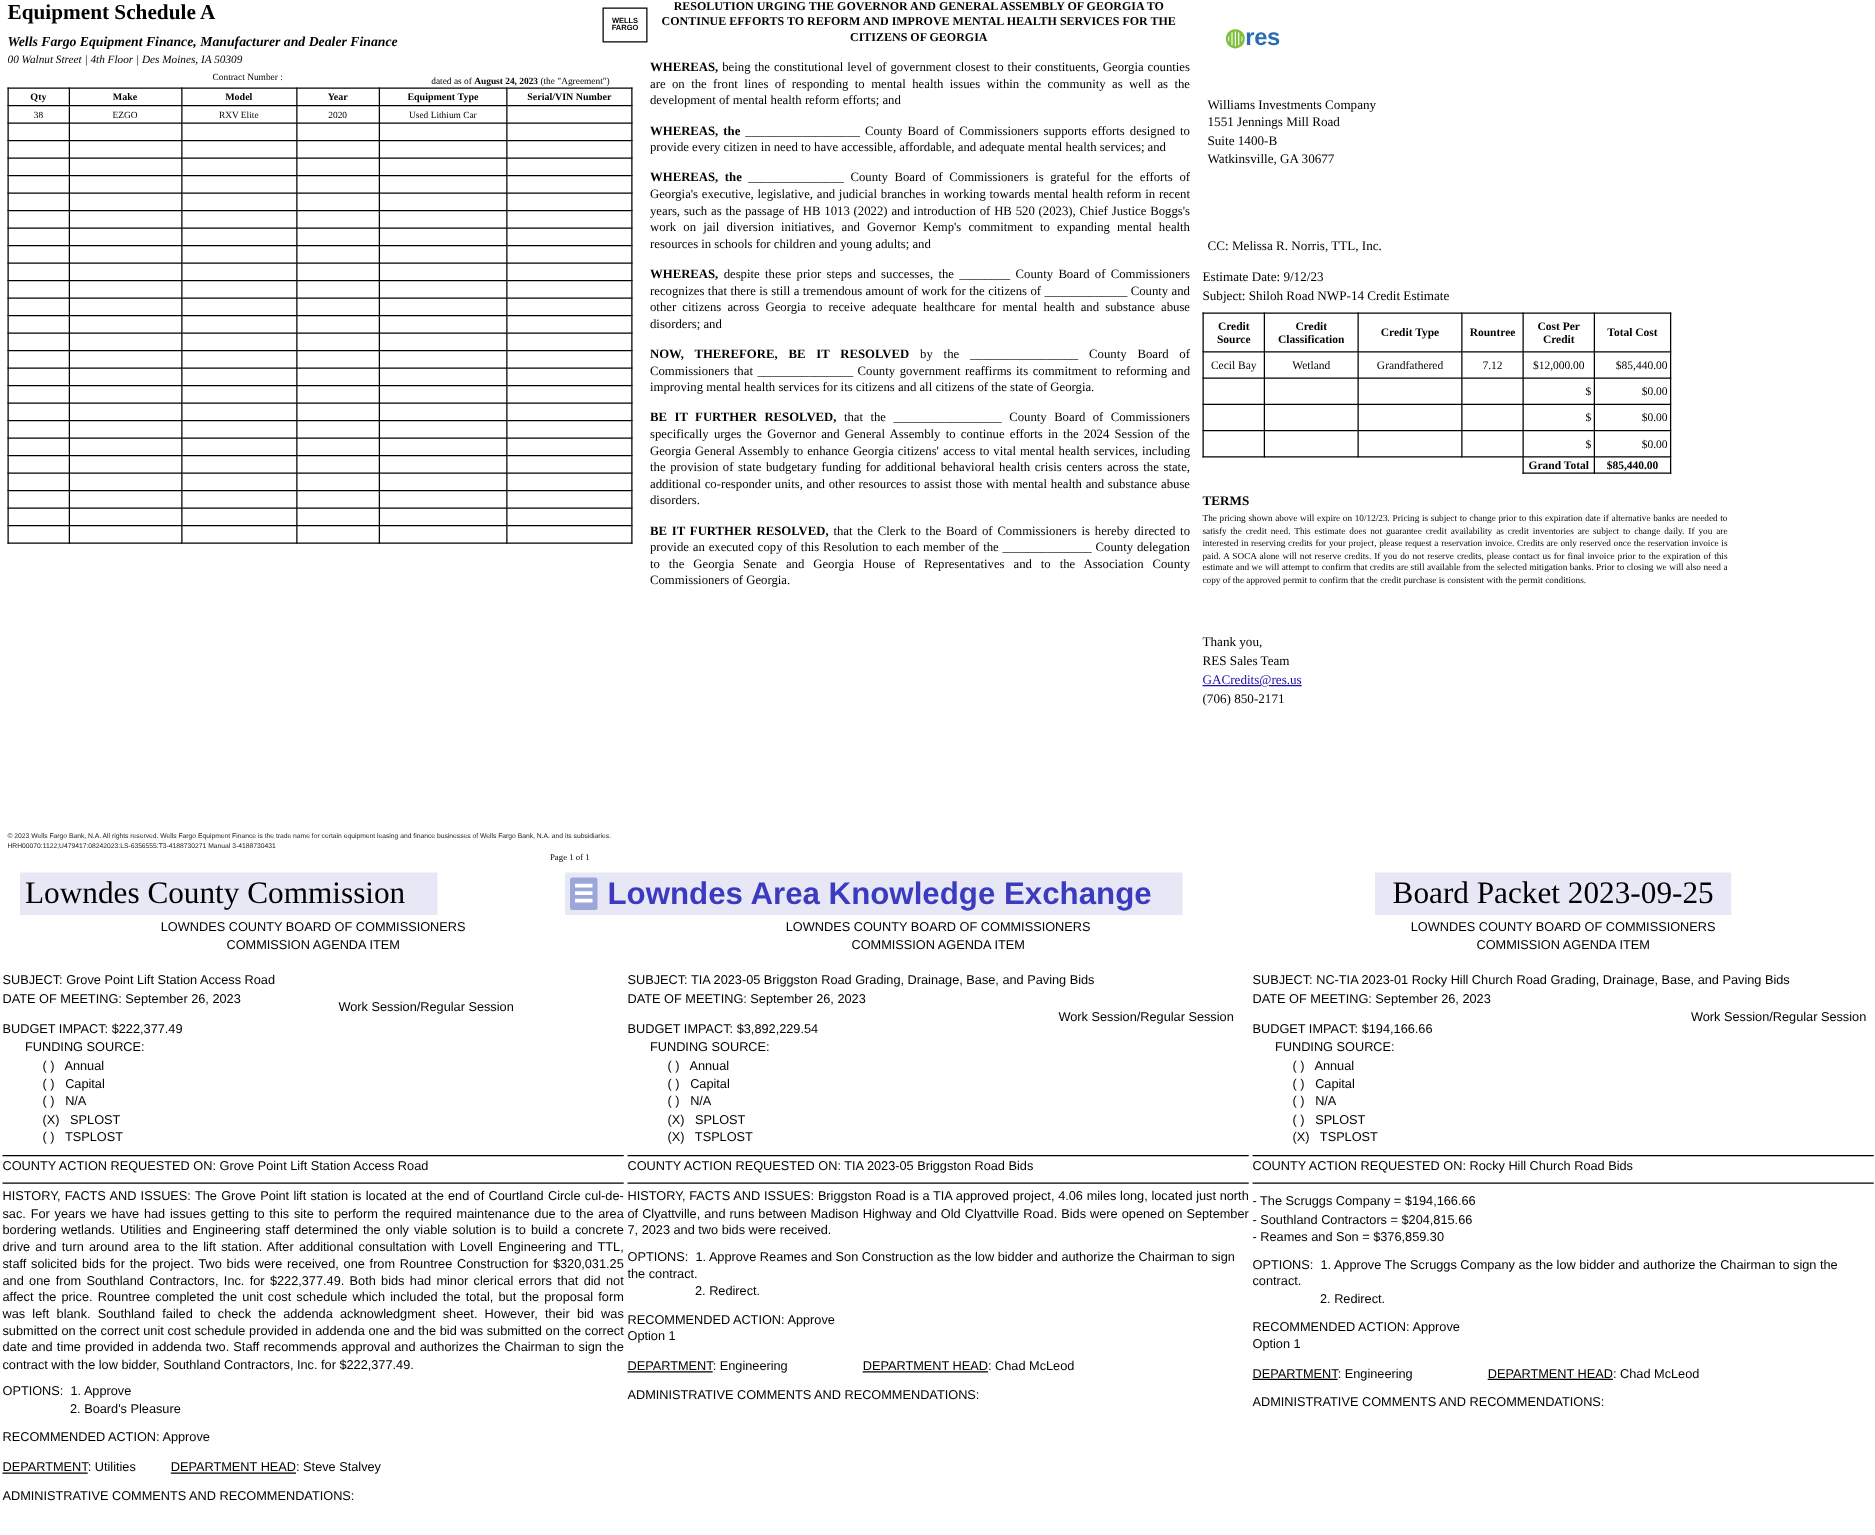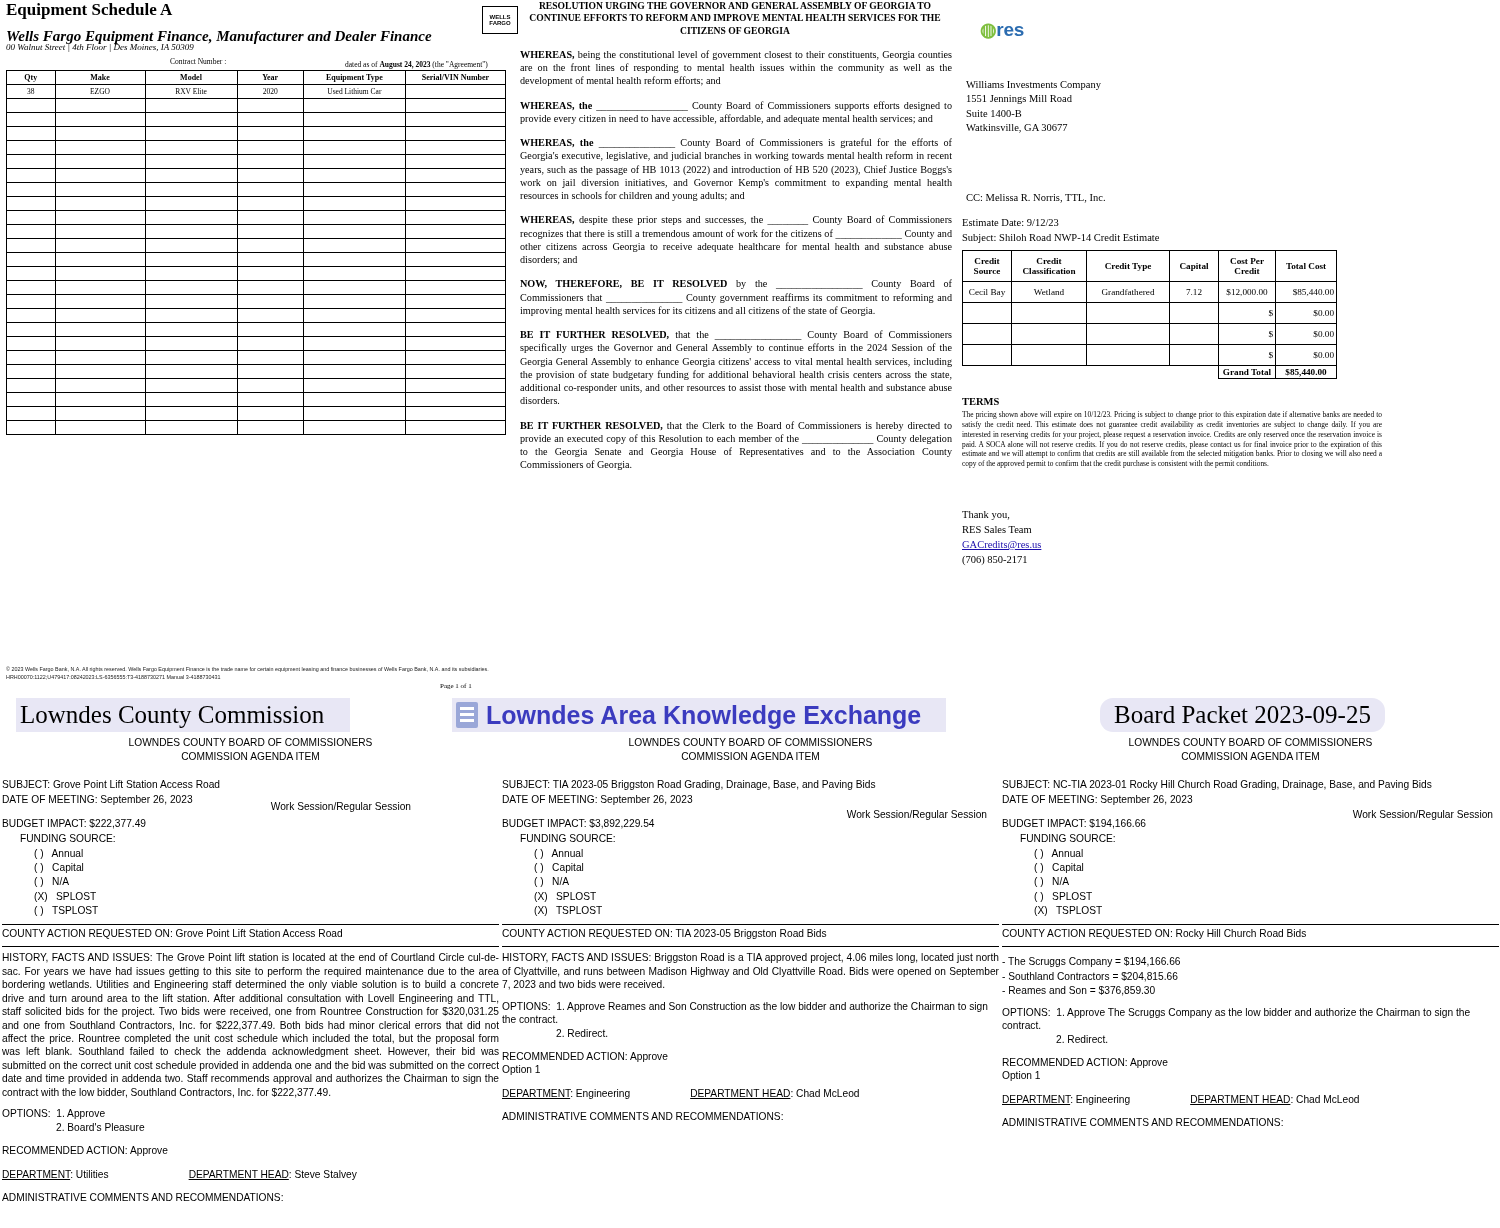--- a/index.html
+++ b/index.html
@@ -4,21 +4,21 @@
 <style>
   html,body{margin:0;padding:0;}
   body{
     width:1500px;height:1228px;position:relative;background:#ffffff;
     font-family:"Liberation Serif", serif;color:#000;overflow:hidden;
   }
   .abs{position:absolute;}
   
   #panel-equipment{left:0;top:0;width:510px;height:690px;}
   #eq-title{left:6px;top:0px;font-size:17px;font-weight:bold;font-family:"Liberation Serif",serif;}
-  #eq-sub1{left:6px;top:28px;font-size:15px;font-style:italic;font-weight:bold;}
+  #eq-sub1{left:6px;top:28px;font-size:11px;font-style:italic;font-weight:bold;}
   #eq-sub2{left:6px;top:42px;font-size:9px;font-style:italic;}
   #eq-wf{left:482px;top:6px;width:36px;text-align:center;}
   .wf-box{width:34px;height:26px;border:1px solid #000;display:flex;align-items:center;justify-content:center;
           font-size:6px;line-height:1.05;font-weight:bold;text-align:center;font-family:"Liberation Sans",sans-serif;}
   #eq-contract{left:170px;top:57px;font-size:7.5px;}
   #eq-dated{left:345px;top:60px;font-size:7.5px;}
   table.eqtable{position:absolute;left:6px;top:70px;border-collapse:collapse;width:500px;}
   table.eqtable th,table.eqtable td{border:1px solid #000;height:13px;font-size:7.5px;text-align:center;padding:0;}
   table.eqtable th{font-weight:bold;font-size:8px;}
   .eq-c1{width:48px}.eq-c2{width:90px}.eq-c3{width:92px}.eq-c4{width:66px}.eq-c5{width:102px}.eq-c6{width:100px}
@@ -40,21 +40,21 @@
   .cc1{width:44px}.cc2{width:70px}.cc3{width:78px}.cc4{width:44px}.cc5{width:52px}.cc6{width:56px}
   #res-terms-h{left:962px;top:396px;font-size:10.5px;font-weight:bold;}
   #res-terms{left:962px;top:410px;width:420px;font-size:7.4px;line-height:1.33;text-align:justify;}
   #res-sign{left:962px;top:508px;font-size:10.5px;line-height:1.42;}
   #res-sign a{color:#1a0dab;text-decoration:underline;}
   
   .band{position:absolute;top:698px;height:34px;display:flex;align-items:center;}
   #band-left{left:16px;width:330px;background:#e8e7f5;padding-left:4px;font-size:25px;font-family:"Liberation Serif",serif;}
   #band-mid{left:452px;width:490px;background:#e8e7f5;font-size:25px;font-weight:bold;color:#3b3bbf;
             font-family:"Liberation Sans",sans-serif;display:flex;align-items:center;gap:8px;padding-left:4px;}
-  #band-right{left:1100px;width:285px;background:#e8e7f5;font-size:25px;text-align:right;justify-content:center;border-radius:13px;}
+  #band-right{left:1100px;width:285px;background:#e8e7f5;font-size:25px;text-align:right;justify-content:center;}
   .lake-ico{width:22px;height:26px;background:#9aa7d8;position:relative;border-radius:2px;flex:0 0 auto;}
   .lake-ico:after{content:"";position:absolute;left:4px;top:5px;width:14px;height:3px;background:#fff;
                   box-shadow:0 6px 0 #fff,0 12px 0 #fff;}
   
   .agenda{position:absolute;top:736px;width:497px;font-family:"Liberation Sans",sans-serif;font-size:10.2px;line-height:1.32;}
   #agenda-1{left:2px;}
   #agenda-2{left:502px;}
   #agenda-3{left:1002px;}
   .ag-head{text-align:center;font-size:10.2px;line-height:1.36;}
   .ag-row{position:relative;margin-top:14px;}
@@ -331,21 +331,21 @@
   <div class="abs" id="res-estdate">
     <div>Estimate Date: 9/12/23</div>
     <div>Subject: Shiloh Road NWP-14 Credit Estimate</div>
   </div>
   <table class="credit">
     <thead>
         <tr>
       <th class="cc1">Credit Source</th>
       <th class="cc2">Credit Classification</th>
       <th class="cc3">Credit Type</th>
-      <th class="cc4">Capital</th>
+      <th class="cc4">Rountree</th>
       <th class="cc5">Cost Per Credit</th>
       <th class="cc6">Total Cost</th>
     </tr>
       </thead>
     <tbody id="credit-body">
         <tr>
           <td class="cc1" style="height: 18px;">Cecil Bay</td>
           <td class="cc2" style="height: 18px;">Wetland</td>
           <td class="cc3" style="height: 18px;">Grandfathered</td>
           <td class="cc4" style="height: 18px;">7.12</td>
@@ -430,21 +430,21 @@
     </div>
     <div class="hr"></div>
     <div class="ag-line">COUNTY ACTION REQUESTED ON: Grove Point Lift Station Access Road</div>
     <div class="hr"></div>
     <div class="ag-para"><b style="font-weight:normal">HISTORY, FACTS AND ISSUES:</b> The Grove Point lift station is located at the end of Courtland Circle cul-de-sac. For years we have had issues getting to this site to perform the required maintenance due to the area bordering wetlands. Utilities and Engineering staff determined the only viable solution is to build a concrete drive and turn around area to the lift station. After additional consultation with Lovell Engineering and TTL, staff solicited bids for the project. Two bids were received, one from Rountree Construction for $320,031.25 and one from Southland Contractors, Inc. for $222,377.49. Both bids had minor clerical errors that did not affect the price. Rountree completed the unit cost schedule which included the total, but the proposal form was left blank. Southland failed to check the addenda acknowledgment sheet. However, their bid was submitted on the correct unit cost schedule provided in addenda one and the bid was submitted on the correct date and time provided in addenda two. Staff recommends approval and authorizes the Chairman to sign the contract with the low bidder, Southland Contractors, Inc. for $222,377.49.</div>
     <div class="options">
       <div>OPTIONS:&nbsp;&nbsp;1.  Approve</div>
       <div class="opt-indent">2.  Board's Pleasure</div>
     </div>
     <div style="margin-top:10px">RECOMMENDED ACTION: Approve</div>
-    <div style="margin-top:10px"><span class="ul">DEPARTMENT</span>: Utilities<span style="margin-left:80px"><span class="ul">DEPARTMENT HEAD</span>: Steve Stalvey</span></div>
+    <div style="margin-top:10px"><span class="ul">DEPARTMENT</span>: Utilities<span style="margin-left:28px"><span class="ul">DEPARTMENT HEAD</span>: Steve Stalvey</span></div>
     <div style="margin-top:10px">ADMINISTRATIVE COMMENTS AND RECOMMENDATIONS:</div>
   </div>
 <div class="agenda" id="agenda-2">
     <div class="ag-head">
       <div>LOWNDES COUNTY BOARD OF COMMISSIONERS</div>
       <div>COMMISSION AGENDA ITEM</div>
     </div>
     <div class="ag-row">
       <div>SUBJECT: TIA 2023-05 Briggston Road Grading, Drainage, Base, and Paving Bids</div>
       <div class="ag-line">DATE OF MEETING: September 26, 2023</div>

